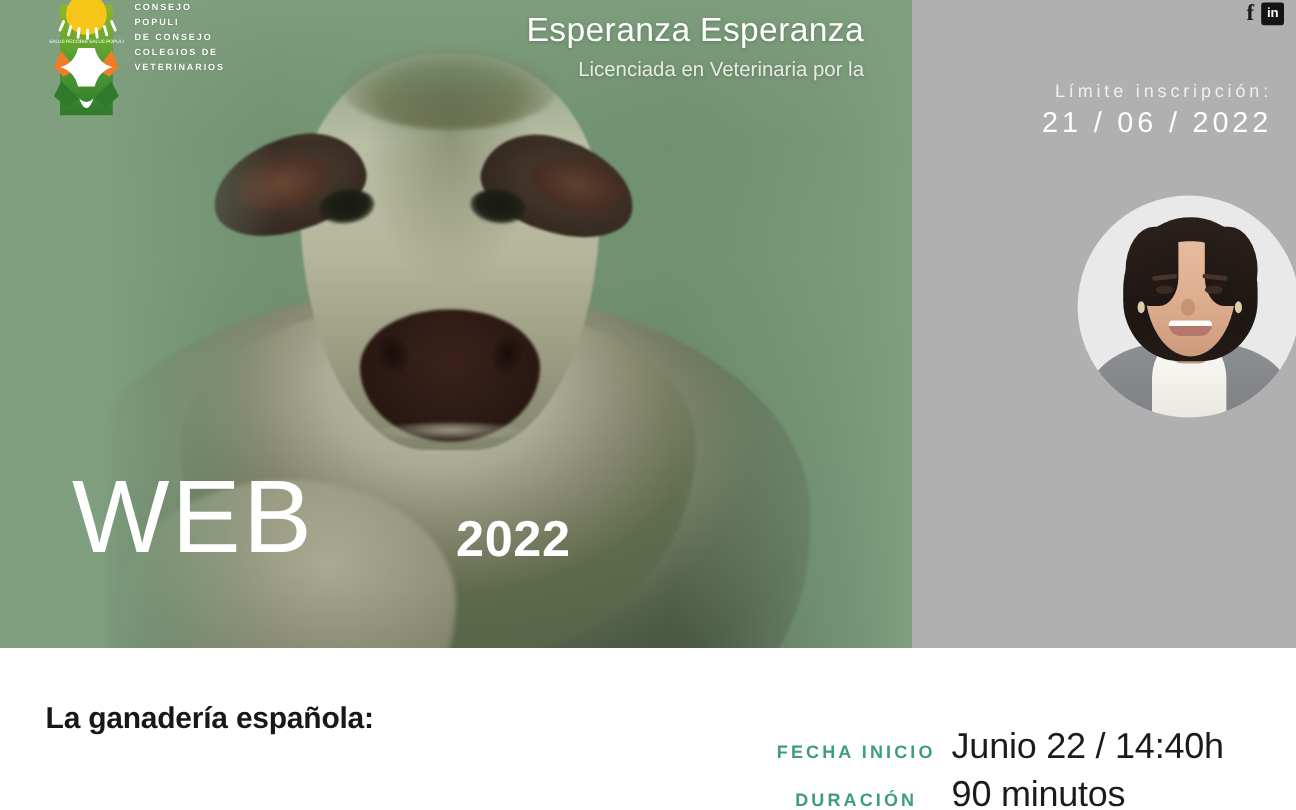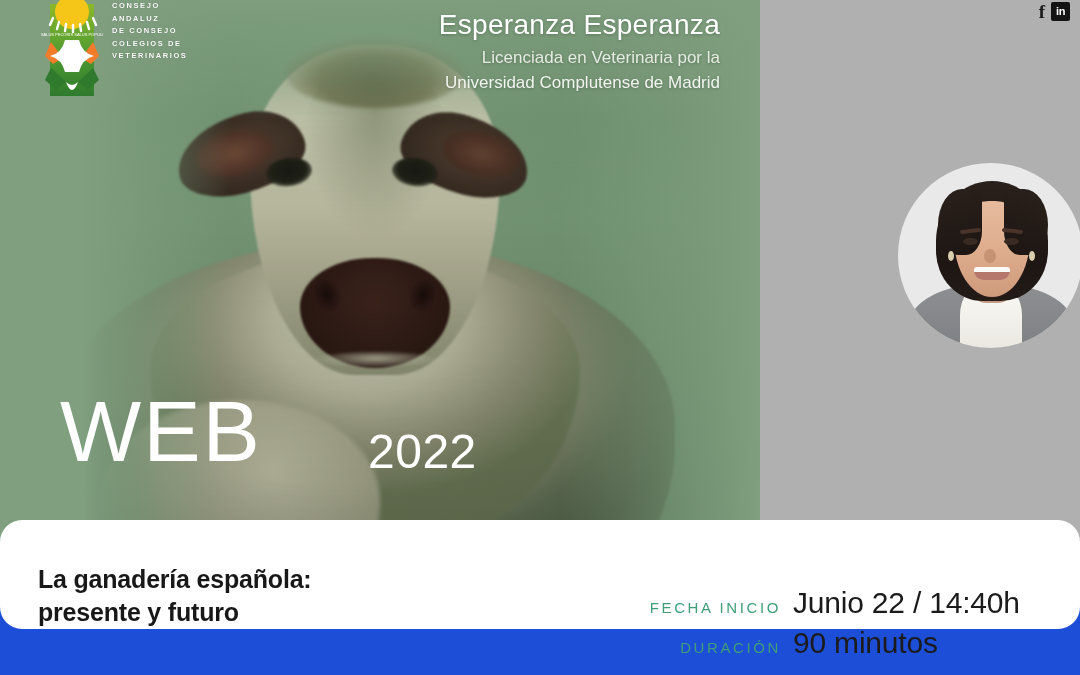--- a/index.html
+++ b/index.html
@@ -5,21 +5,21 @@
   * { margin:0; padding:0; box-sizing:border-box; }
   html, body {
     width:1080px; height:675px;
     background:#ffffff;
     font-family:"Liberation Sans", sans-serif;
     overflow:hidden;
   }
   #poster {
     position:relative;
     width:1080px; height:675px;
-    background:#1d4ed8;
+    background:#000000;
     overflow:hidden;
   }
 
   
   .green-panel {
     position:absolute; left:0; top:0;
     width:760px; height:540px;
     background:#7f9f7f;
     overflow:hidden;
   }
@@ -314,40 +314,40 @@
     color:#ffffff; line-height:.82;
     letter-spacing:2px;
   }
   .seminar-word {
     font-size:92px; font-weight:300;
     color:#ffffff; line-height:.88;
     letter-spacing:1px;
     margin-top:-4px;
   }
   .year-word {
-    position:absolute; left:368px; top:428px;
-    font-size:48px; font-weight:400;
+    position:absolute; left:380px; top:428px;
+    font-size:42px; font-weight:700;
     color:#ffffff; letter-spacing:.5px; line-height:1;
   }
 
   
-  .bottom { position:absolute; left:0; top:520px; width:1080px; height:109px; background:#ffffff;border-radius:22px; }
+  .bottom { position:absolute; left:0; top:540px; width:1080px; height:135px; background:#ffffff; }
   .talk-title {
     position:absolute; left:38px; top:43px;
     font-size:25px; font-weight:700;
     color:#181818; line-height:1.33;
     letter-spacing:-.2px;
   }
   .details { position:absolute; left:646px; top:66px; }
   .detail-row { display:flex; align-items:baseline; margin-bottom:6px; }
   .detail-label {
-    font-size:15px; font-weight:400;
+    font-size:15px; font-weight:700;
     letter-spacing:2.6px;
     color:#3f9e77;
-    text-align:right;
+    text-align:center;
     white-space:nowrap;
   }
   .detail-value {
     font-size:30px; font-weight:400;
     color:#1b1b1b; margin-left:12px;
     letter-spacing:-.2px; white-space:nowrap;
   }
   .row-fecha .detail-label { width:135px; }
   .row-duracion .detail-label { width:135px; }
 </style>
@@ -406,46 +406,49 @@
         <path d="M15 44 L9 58 L17 66 L27 60 Z" fill="#f07c2a"></path>
         <path d="M57 44 L63 58 L55 66 L45 60 Z" fill="#f07c2a"></path>
         <path d="M15 70 L9 82 L20 92 L30 84 Z" fill="#2f7a2c"></path>
         <path d="M57 70 L63 82 L52 92 L42 84 Z" fill="#2f7a2c"></path>
         <path d="M29 42 L43 42 Q46 55 58 58 Q46 61 43 74 L29 74 Q26 61 14 58 Q26 55 29 42 Z" fill="#ffffff"></path>
         <path d="M30 84 Q36 100 42 84 Q36 90 30 84 Z" fill="#ffffff"></path>
         <text x="36" y="38" font-size="4" fill="#ffffff" text-anchor="middle" font-family="Liberation Sans, sans-serif">SALUS PECORIS SALUS POPULI</text>
       </svg>
       <div class="logo-text">
         <span>CONSEJO</span>
-        <span>ANDALUZ</span>
+        <span>POPULI</span>
         <span>DE CONSEJO</span>
         <span>COLEGIOS DE</span>
         <span>VETERINARIOS</span>
       </div>
     </div>
 
     <div class="speaker">
       <div class="speaker-name">Esperanza Esperanza</div>
       <div class="speaker-line1">Licenciada en Veterinaria por la</div>
-      <div class="speaker-line2">Universidad Complutense de Madrid</div>
     </div>
 
     <div class="title-block">
       <div class="web-word">WEB</div>
     </div>
     <div class="year-word">2022</div>
   </div>
 
   <div class="gray-panel">
 
     <div class="social">
       <span class="fb-icon">f</span>
       <span class="li-icon">in</span>
     </div>
 
+    <div class="deadline">
+      <div class="deadline-label">Límite inscripción:</div>
+      <div class="deadline-date">21 / 06 / 2022</div>
+    </div>
   </div>
 
   <div class="portrait">
     <div class="p-shoulders"></div>
     <div class="p-collar"></div>
     <div class="p-neck"></div>
     <div class="p-hair"></div>
     <div class="p-face"></div>
     <div class="p-hair-front-l"></div>
     <div class="p-hair-front-r"></div>
@@ -455,21 +458,20 @@
     <div class="p-eye p-eye-r"></div>
     <div class="p-nose"></div>
     <div class="p-smile"></div>
     <div class="p-earring-l"></div>
     <div class="p-earring-r"></div>
   </div>
 
   <div class="bottom">
     <div class="talk-title">
       <div>La ganadería española:</div>
-      <div>presente y futuro</div>
     </div>
 
     <div class="details">
       <div class="detail-row row-fecha">
         <span class="detail-label">FECHA INICIO</span>
         <span class="detail-value">Junio 22 / 14:40h</span>
       </div>
       <div class="detail-row row-duracion">
         <span class="detail-label">DURACIÓN</span>
         <span class="detail-value">90 minutos</span>

